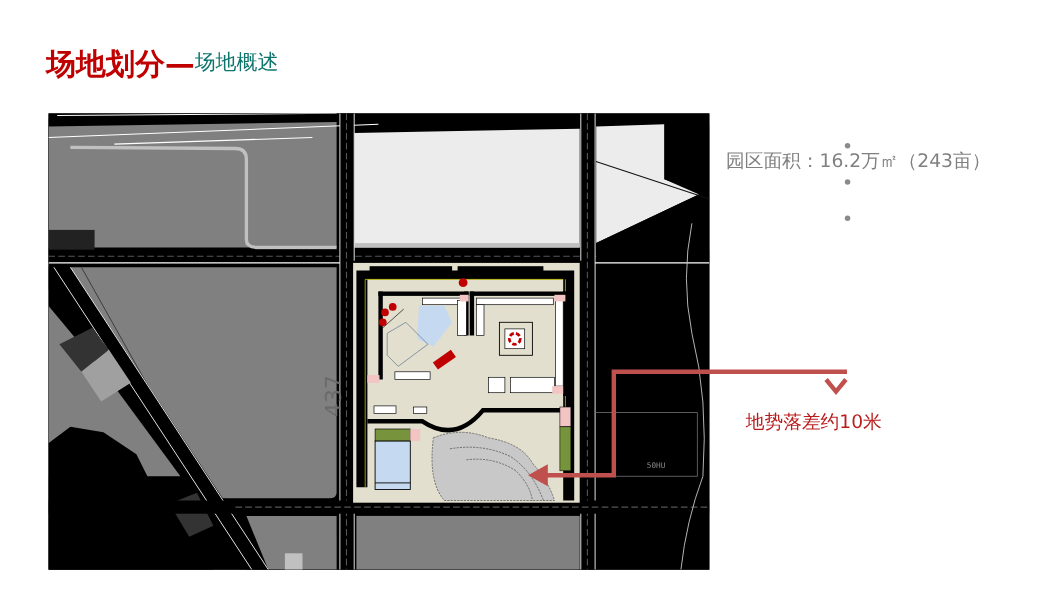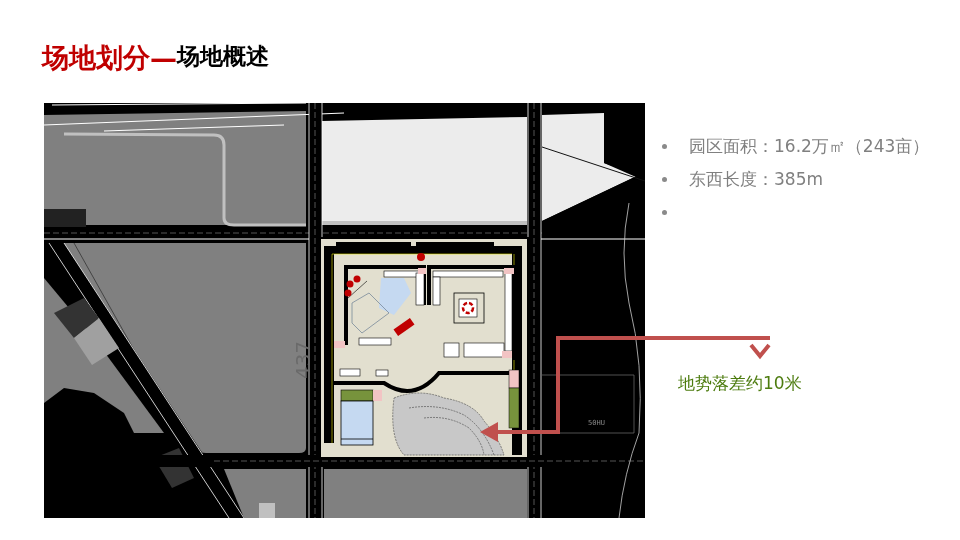--- a/index.html
+++ b/index.html
@@ -1,27 +1,27 @@
 <!DOCTYPE html>
 <html><head>
 <meta charset="utf-8">
 <style>
   html, body { margin:0; padding:0; }
   body { width:960px; height:540px; background:#ffffff; position:relative; overflow:hidden;
          font-family:"DejaVu Sans","Liberation Sans",sans-serif; }
   .title { position:absolute; left:42px; top:38px; height:40px; display:flex; align-items:center; white-space:nowrap; }
   .title .main { color:#c00000; font-size:27px; font-weight:bold; letter-spacing:0px; }
   .title .dash { color:#c00000; font-size:27px; font-weight:bold; }
-  .title .sub { color:#000000; font-size:23px; font-weight:bold; margin-bottom:3px; }
+  .title .sub { color:#0f766e; font-size:19px; font-weight:normal; margin-bottom:3px; }
   .map { position:absolute; left:44px; top:103px; width:601px; height:415px; background:#000; overflow:hidden; }
   .map svg { position:absolute; left:0; top:0; }
   .bullets { position:absolute; left:660px; top:130px; list-style:none; margin:0; padding:0; }
-  .bullets li { display:flex; align-items:center; height:33px; color:#808080; font-size:17px; white-space:nowrap; }
+  .bullets li { display:flex; align-items:center; height:33px; color:#808080; font-size:17px; white-space:nowrap;flex-direction:column; }
   .bullets li .dot { width:5px; height:5px; border-radius:50%; background:#8a8a8a; margin-right:22px; margin-left:2px; }
-  .note { position:absolute; left:678px; top:372px; color:#4d7c0f; font-size:17px; white-space:nowrap; }
+  .note { position:absolute; left:678px; top:372px; color:#b91c1c; font-size:17px; white-space:nowrap; }
   .overlay { position:absolute; left:0; top:0; pointer-events:none; }
   .label-text { position:absolute; font-family:"DejaVu Sans Mono",monospace; color:#d8d8d8; font-size:7px; white-space:nowrap; }
 </style>
 </head>
 <body>
 
 <div class="title">
   <span class="main">场地划分</span>
   <span class="dash">—</span>
   <span class="sub">场地概述</span>
@@ -151,20 +151,19 @@
   <polygon points="480,432 498,422 498,442" fill="#c0504d"></polygon>
 </svg>
 
 <ul class="bullets">
   <li>
       <span class="dot"></span>
       <span>园区面积：16.2万㎡（243亩）</span>
     </li>
   <li>
       <span class="dot"></span>
-      <span>东西长度：385m</span>
     </li>
   <li>
       <span class="dot"></span>
     </li>
 </ul>
 
 <div class="note">地势落差约10米</div>
 
 </body></html>

